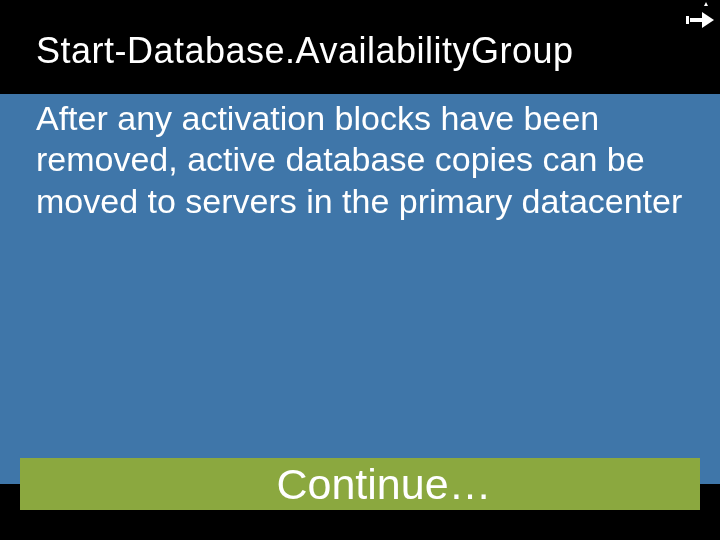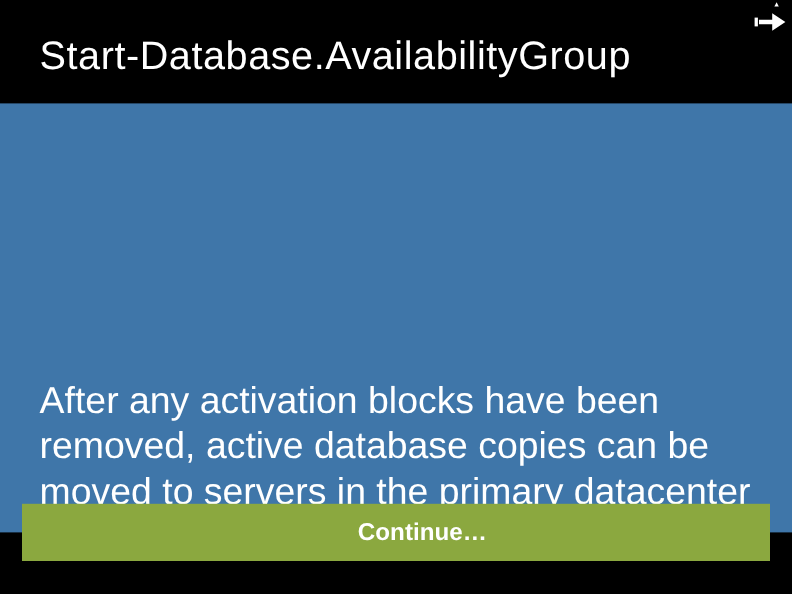--- a/index.html
+++ b/index.html
@@ -27,44 +27,44 @@
     color: #fff;
   }
   .content-box {
     position: absolute;
     top: 94px;
     left: 0px;
     width: 720px;
     height: 390px;
     background: #3f76a9;
     display: flex;
-    align-items: flex-end;
-    padding: 16px 36px;
+    align-items: flex-start;
+    padding: 4px 36px;
   }
   .content-text {
     color: #fff;
     font-size: 34px;
     font-weight: 300;
     line-height: 1.22;
   }
   .continue-bar {
     position: absolute;
     top: 458px;
     left: 20px;
     right: 20px;
     height: 52px;
     background: #8ba83f;
     display: flex;
     align-items: center;
     justify-content: center;
   }
   .continue-text {
     color: #fff;
-    font-size: 22px;
-    font-weight: 700;
+    font-size: 43px;
+    font-weight: 400;
     margin-left: 48px;
   }
 </style>
 </head>
 <body>
 
 <div class="title">Start-Database.AvailabilityGroup</div>
 
 <div class="corner-icon">
   <svg viewBox="0 0 40 40" width="40" height="40">

